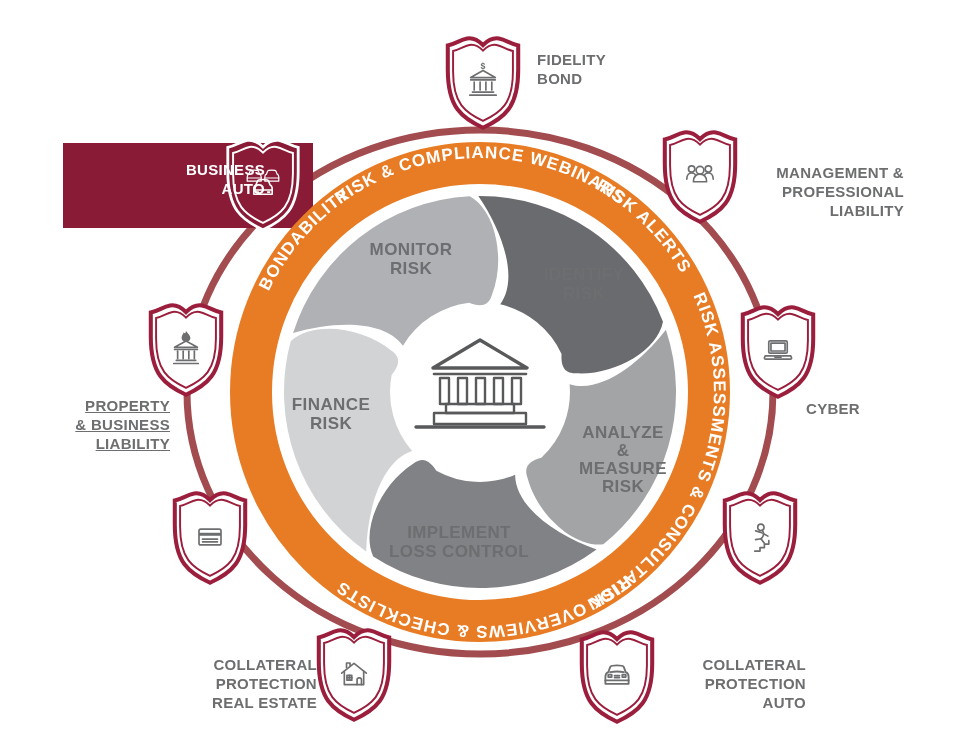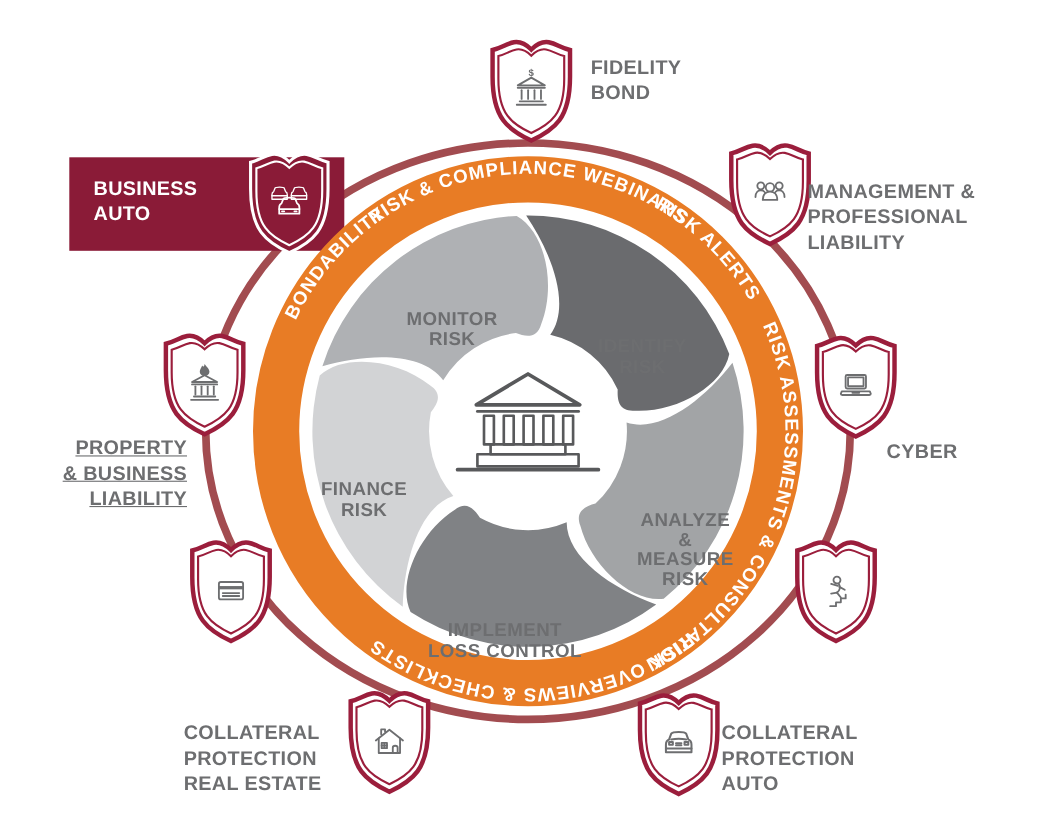--- a/index.html
+++ b/index.html
@@ -17,27 +17,27 @@
   .ic-white-fill{fill:#fff;}
   .hl .ic{stroke:#fff;}
   .ctr{stroke:#58595B;fill:none;stroke-linecap:round;stroke-linejoin:round;}
 
   
   svg text{font-family:"Liberation Sans",sans-serif;}
   .ringtxt{fill:#fff;font-size:17px;font-weight:bold;letter-spacing:1px;}
   .dollar{fill:#6D6E70;font-size:10px;font-weight:bold;text-anchor:middle;}
 
   
-  .lbl{position:absolute;font-weight:bold;font-size:18px;line-height:1.28;
+  .lbl{position:absolute;font-weight:bold;font-size:15px;line-height:1.28;
        color:#6D6E70;letter-spacing:.3px;white-space:pre-line;}
   .tr{text-align:right;}
-  .tc{text-align:left;}
+  .tc{text-align:right;}
   .w{color:#fff;}
   .seg{position:absolute;font-weight:bold;font-size:17px;line-height:1.1;
-       color:#6D6E70;letter-spacing:.4px;white-space:pre-line;text-align:center;width:140px;margin-top:40px;}
+       color:#6D6E70;letter-spacing:.4px;white-space:pre-line;text-align:center;width:140px;}
 </style>
 </head>
 <body>
 
 <div class="stage">
 
 <svg width="960" height="741" viewBox="0 0 960 741">
 
   <ellipse cx="480" cy="392" rx="293" ry="262" fill="none" stroke-width="7" stroke="#A24C50"></ellipse>
 

